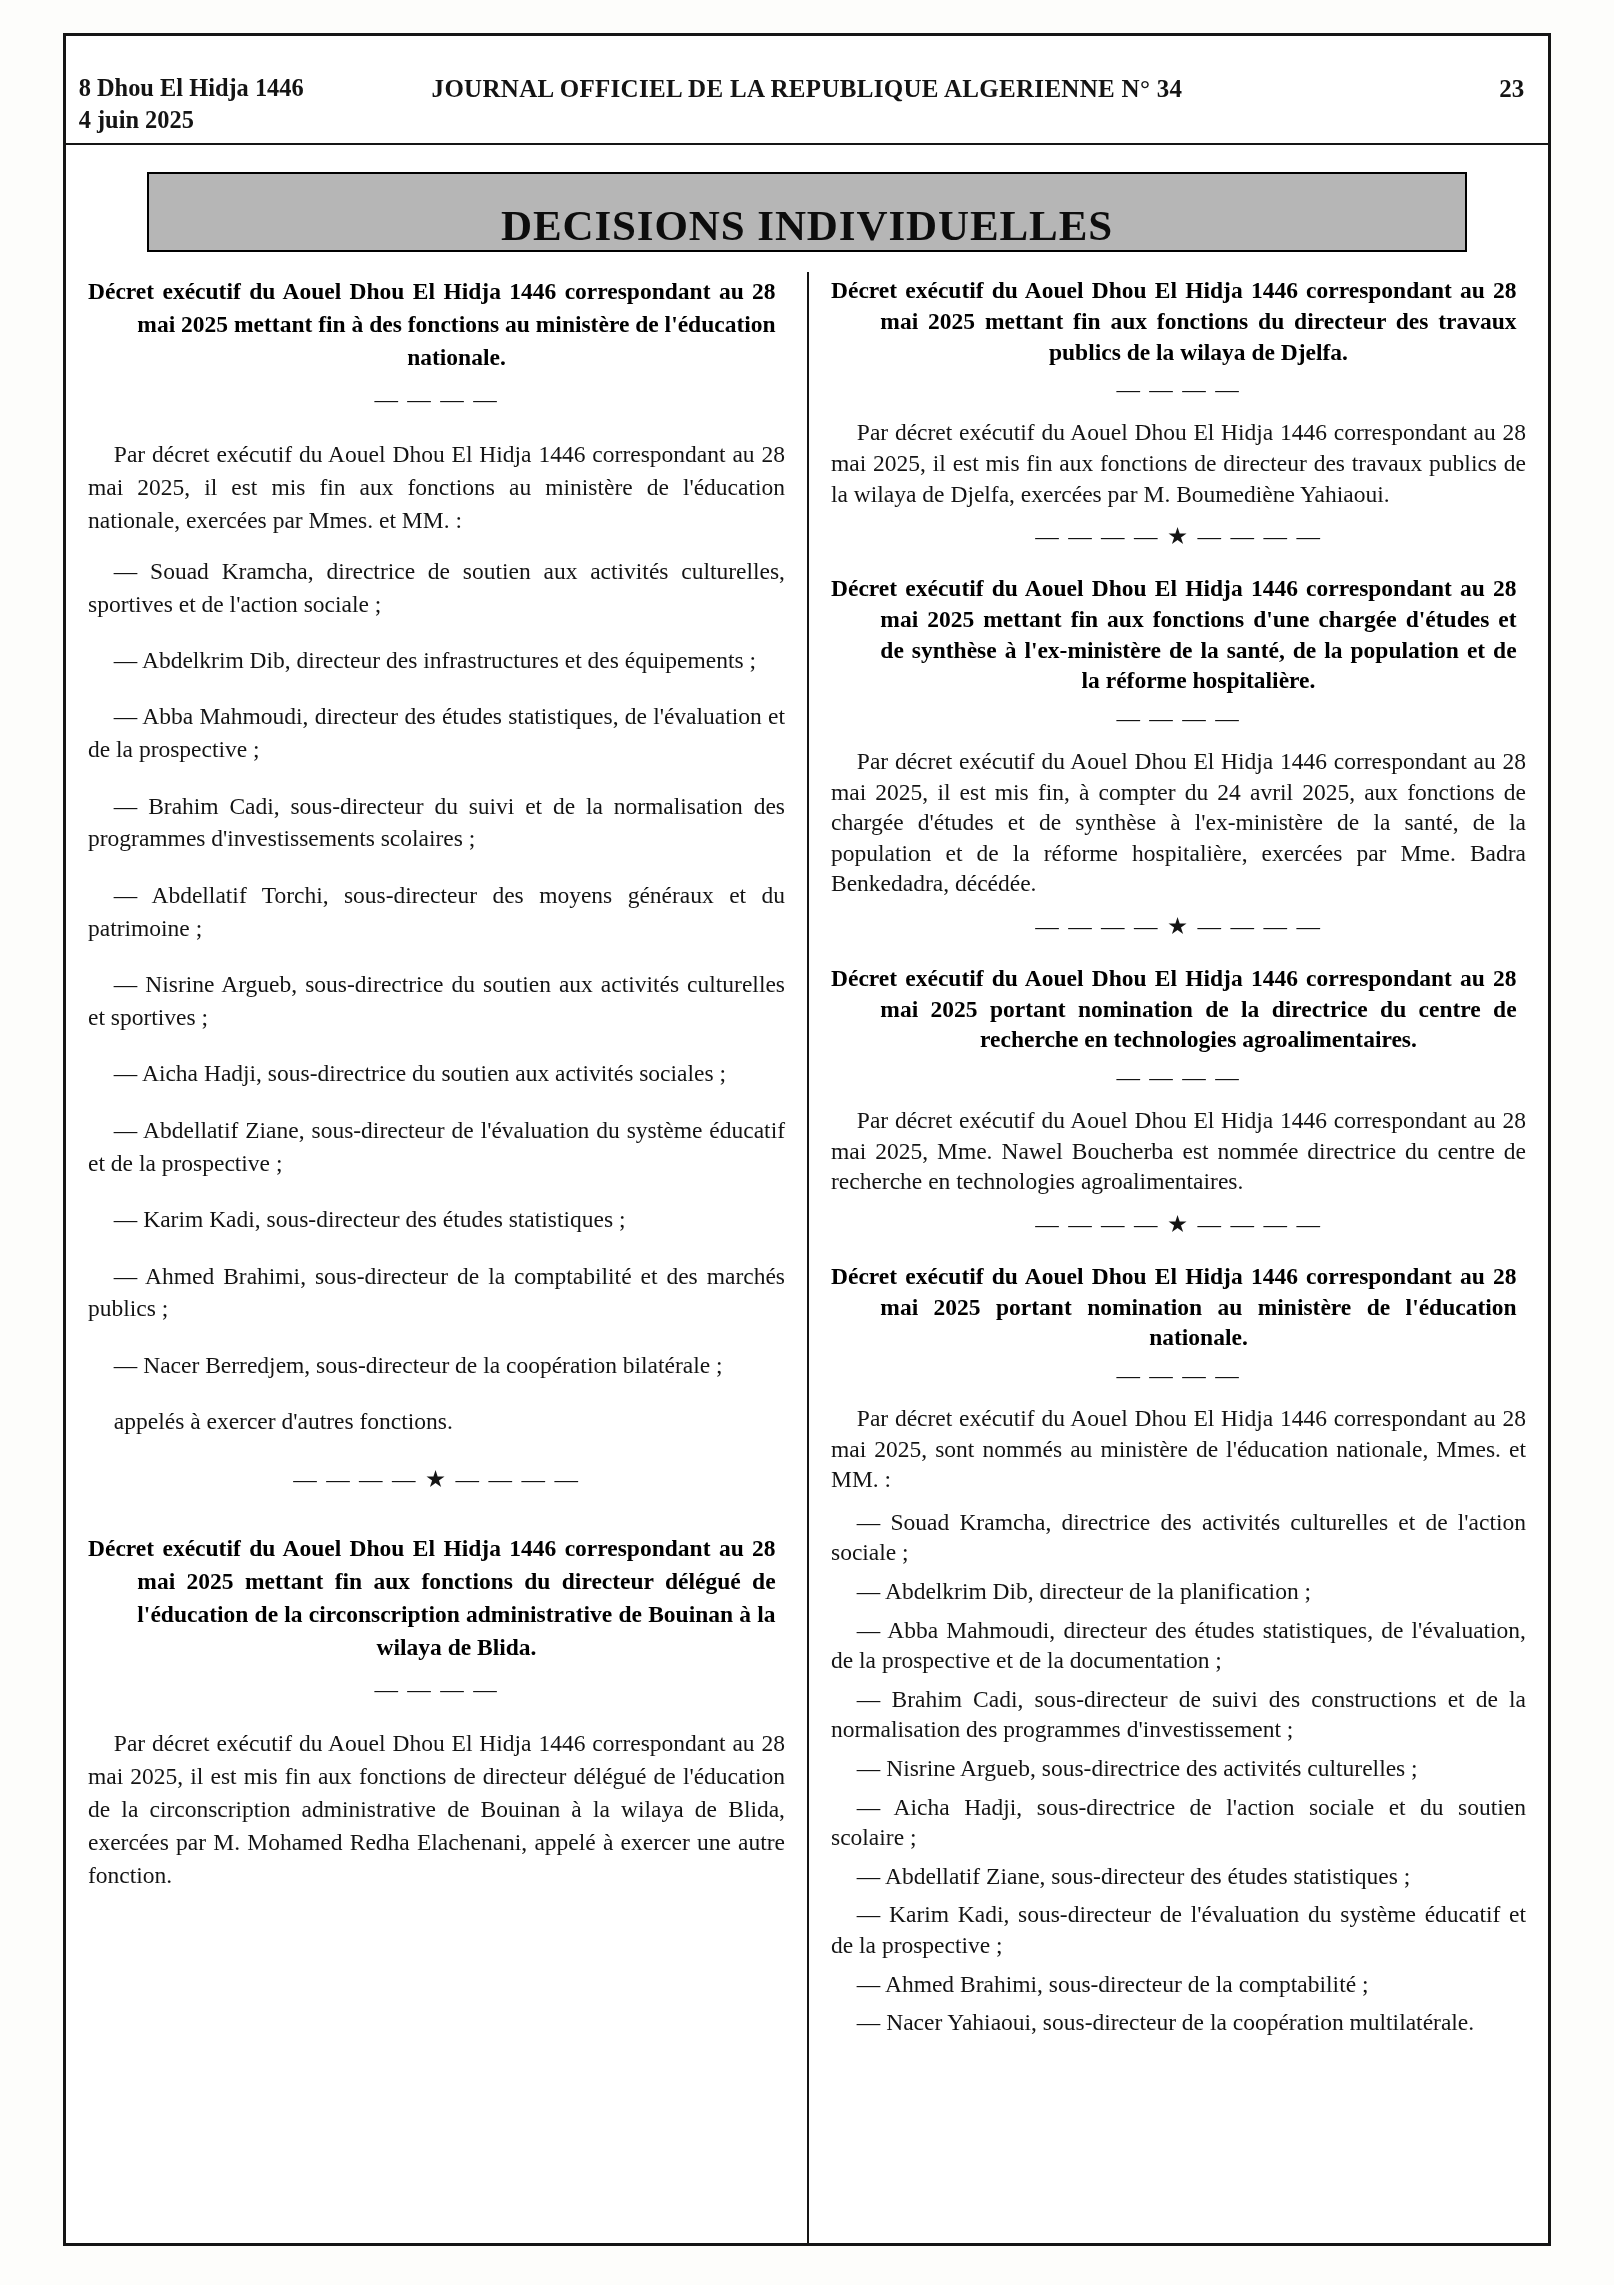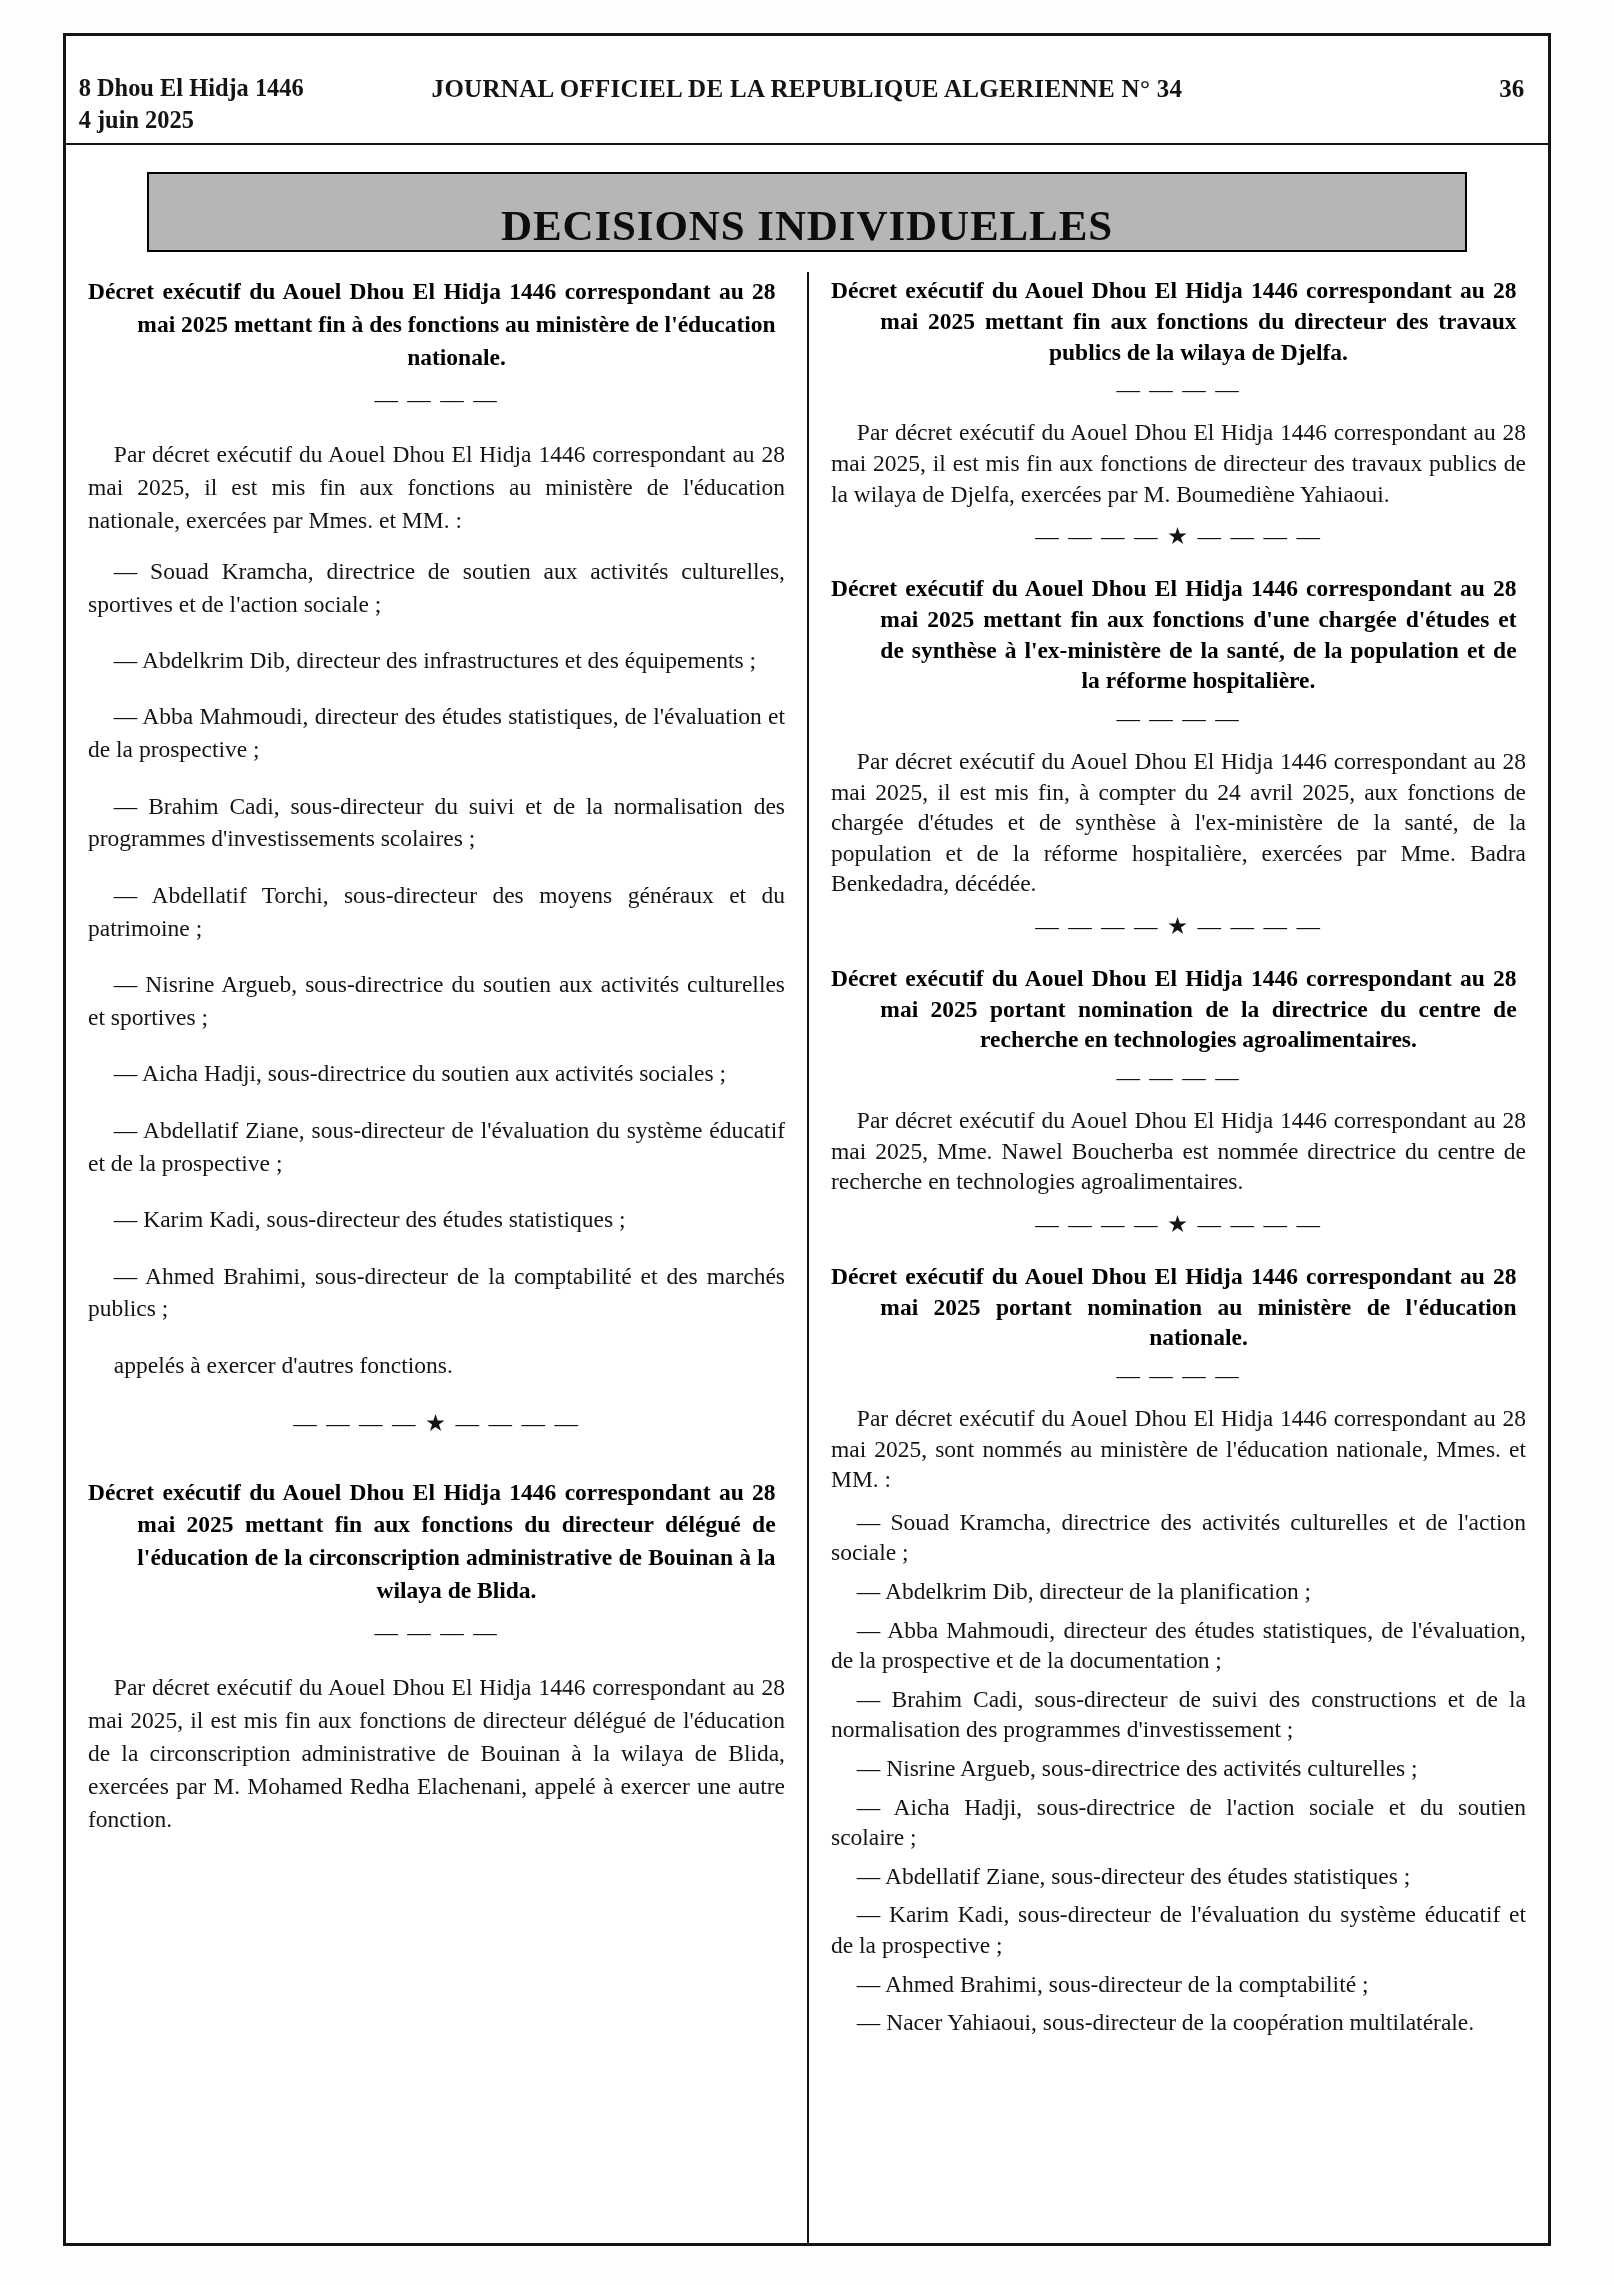--- a/index.html
+++ b/index.html
@@ -81,21 +81,21 @@
 <body>
 
 <div class="frame">
 
   <div class="hdr">
     <div class="hdr-dates">
       <div>8 Dhou El Hidja 1446</div>
       <div>4 juin 2025</div>
     </div>
     <div class="hdr-title">JOURNAL OFFICIEL DE LA REPUBLIQUE ALGERIENNE N° 34</div>
-    <div class="hdr-page">36</div>
+    <div class="hdr-page">23</div>
   </div>
 
   <div class="banner">
     <div class="banner-title">DECISIONS INDIVIDUELLES</div>
   </div>
 
   <div class="content">
     <div class="col col-left">
         <p class="blk-heading">Décret exécutif du Aouel Dhou El Hidja 1446 correspondant au 28 mai 2025 mettant fin à des fonctions au ministère de l'éducation nationale.</p>
         <p class="blk-dash">— — — —</p>
@@ -103,20 +103,21 @@
         <p class="blk-item">— Souad Kramcha, directrice de soutien aux activités culturelles, sportives et de l'action sociale ;</p>
         <p class="blk-item">— Abdelkrim Dib, directeur des infrastructures et des équipements ;</p>
         <p class="blk-item">— Abba Mahmoudi, directeur des études statistiques, de l'évaluation et de la prospective ;</p>
         <p class="blk-item">— Brahim Cadi, sous-directeur du suivi et de la normalisation des programmes d'investissements scolaires ;</p>
         <p class="blk-item">— Abdellatif Torchi, sous-directeur des moyens généraux et du patrimoine ;</p>
         <p class="blk-item">— Nisrine Argueb, sous-directrice du soutien aux activités culturelles et sportives ;</p>
         <p class="blk-item">— Aicha Hadji, sous-directrice du soutien aux activités sociales ;</p>
         <p class="blk-item">— Abdellatif Ziane, sous-directeur de l'évaluation du système éducatif et de la prospective ;</p>
         <p class="blk-item">— Karim Kadi, sous-directeur des études statistiques ;</p>
         <p class="blk-item">— Ahmed Brahimi, sous-directeur de la comptabilité et des marchés publics ;</p>
+        <p class="blk-item">— Nacer Berredjem, sous-directeur de la coopération bilatérale ;</p>
         <p class="blk-closing">appelés à exercer d'autres fonctions.</p>
         <p class="blk-star">— — — — ★ — — — —</p>
         <p class="blk-heading">Décret exécutif du Aouel Dhou El Hidja 1446 correspondant au 28 mai 2025 mettant fin aux fonctions du directeur délégué de l'éducation de la circonscription administrative de Bouinan à la wilaya de Blida.</p>
         <p class="blk-dash">— — — —</p>
         <p class="blk-para">Par décret exécutif du Aouel Dhou El Hidja 1446 correspondant au 28 mai 2025, il est mis fin aux fonctions de directeur délégué de l'éducation de la circonscription administrative de Bouinan à la wilaya de Blida, exercées par M. Mohamed Redha Elachenani, appelé à exercer une autre fonction.</p>
       </div>
     <div class="col col-right">
         <p class="blk-heading">Décret exécutif du Aouel Dhou El Hidja 1446 correspondant au 28 mai 2025 mettant fin aux fonctions du directeur des travaux publics de la wilaya de Djelfa.</p>
         <p class="blk-dash">— — — —</p>
         <p class="blk-para">Par décret exécutif du Aouel Dhou El Hidja 1446 correspondant au 28 mai 2025, il est mis fin aux fonctions de directeur des travaux publics de la wilaya de Djelfa, exercées par M. Boumediène Yahiaoui.</p>

